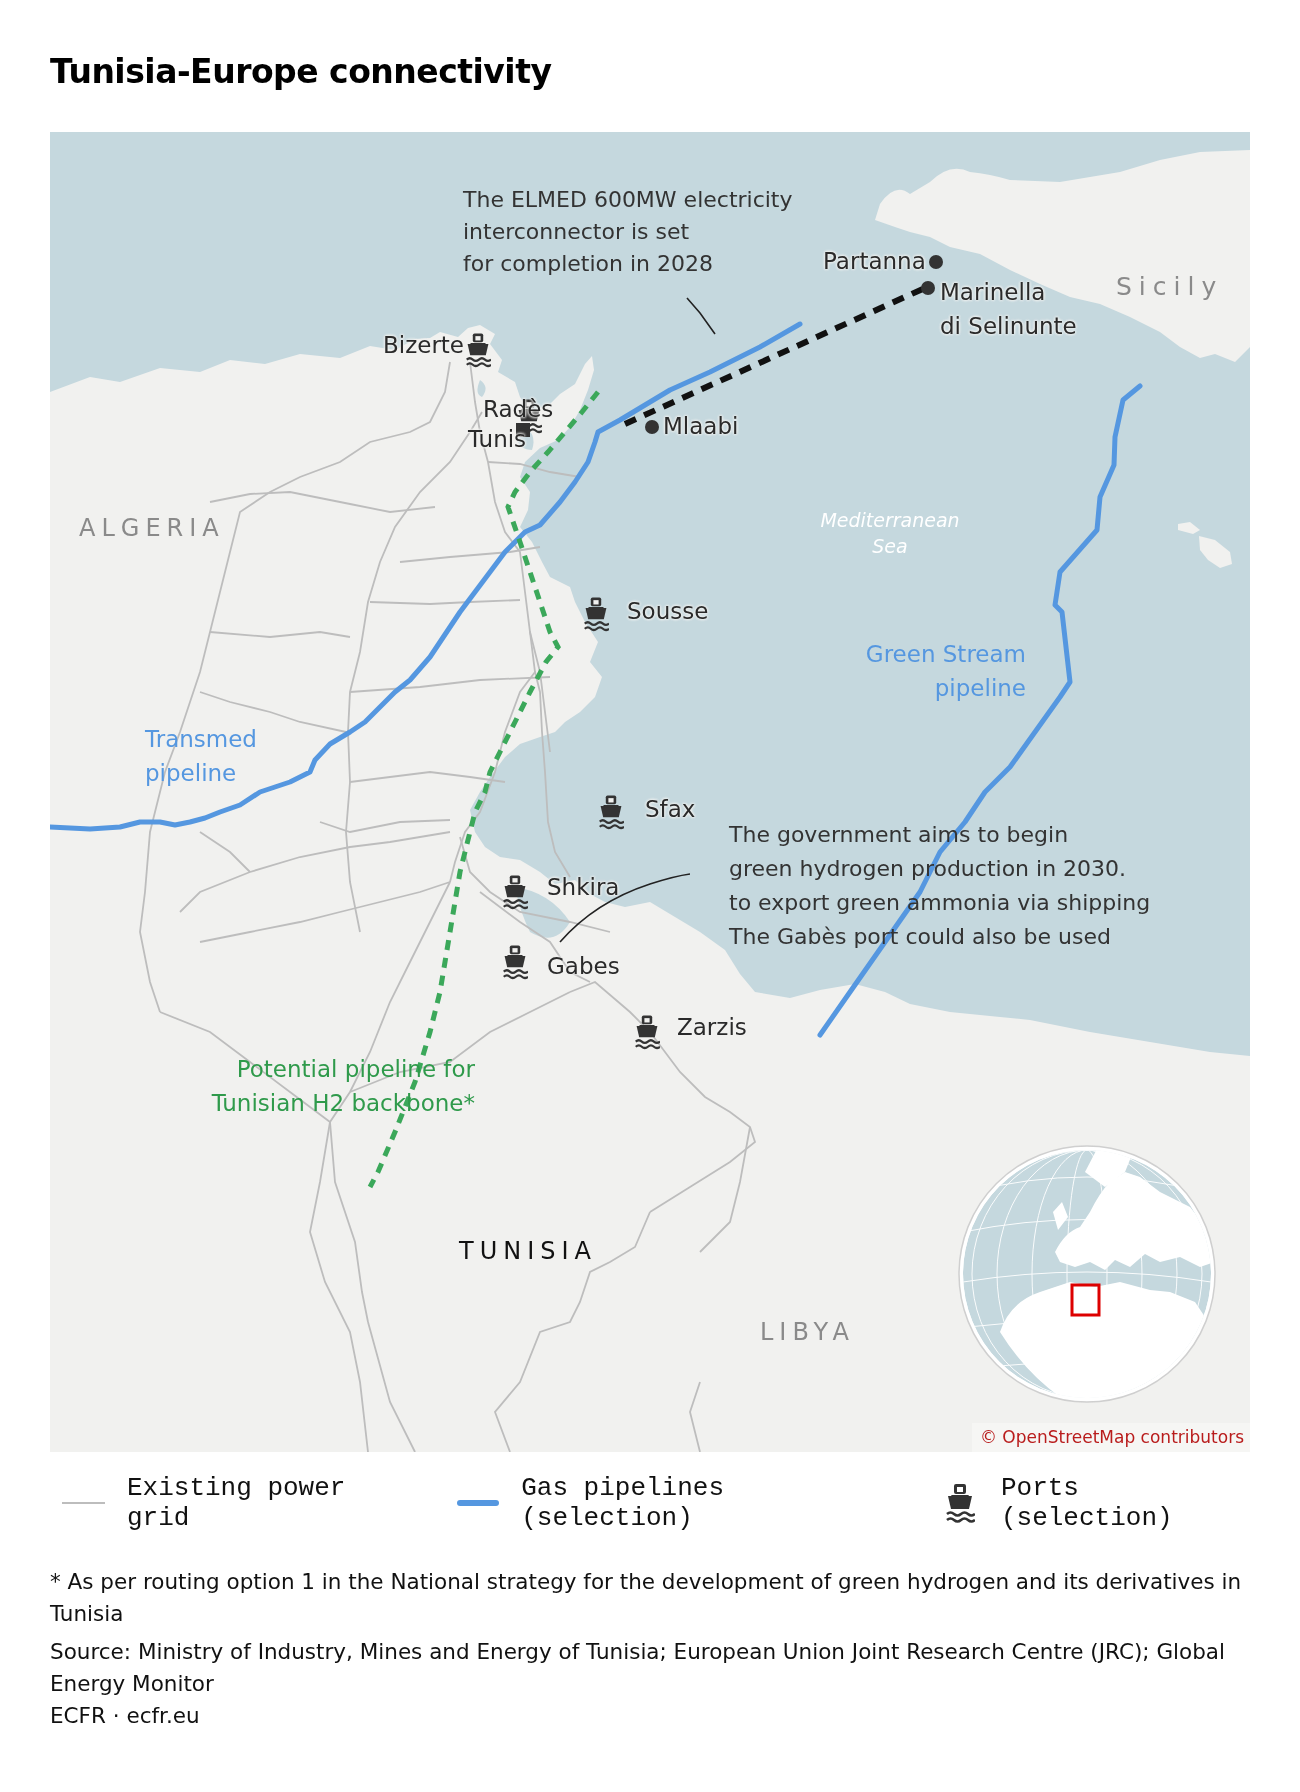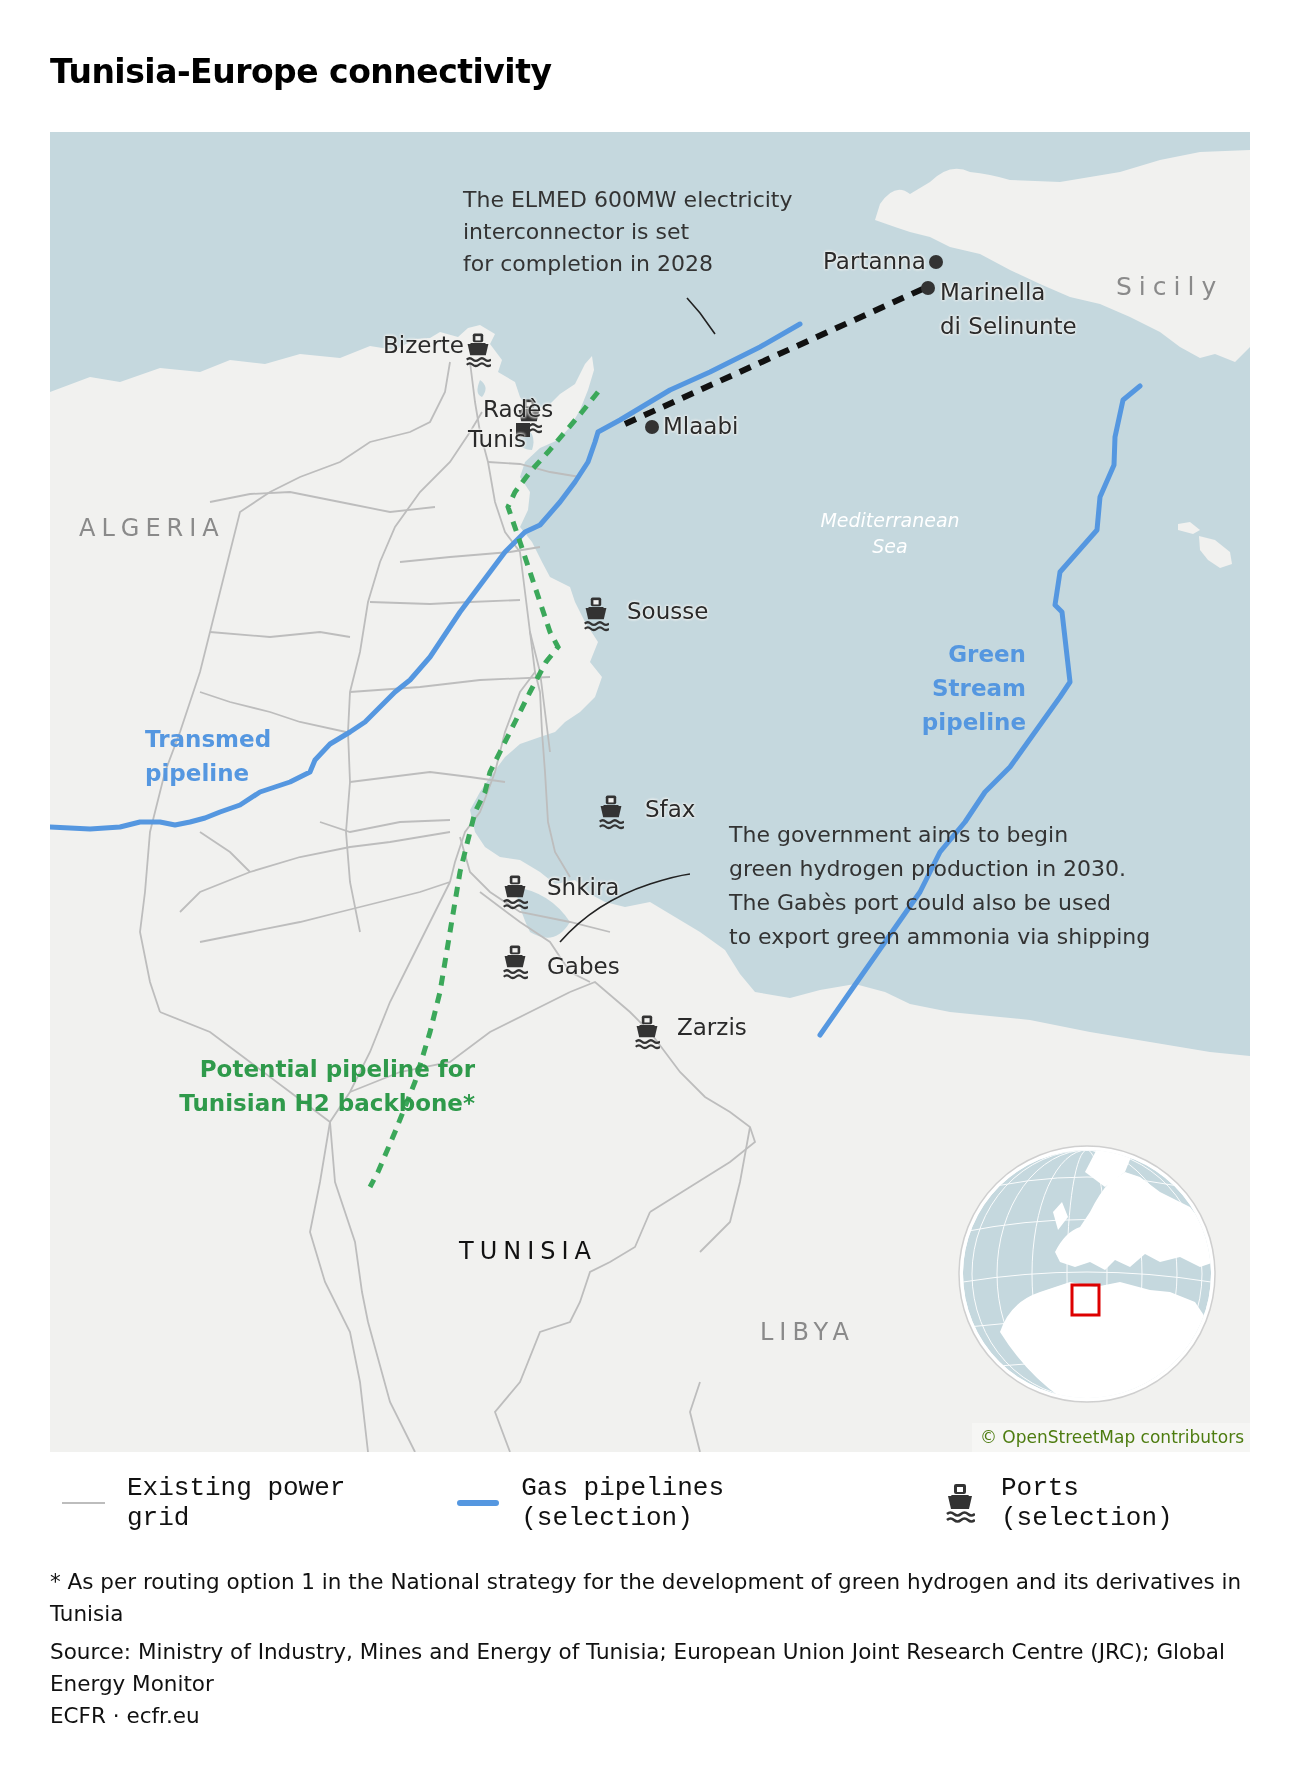--- a/index.html
+++ b/index.html
@@ -5,24 +5,24 @@
   html,body{margin:0;padding:0;background:#ffffff;}
   body{width:1300px;height:1792px;position:relative;overflow:hidden;font-family:"DejaVu Sans","Liberation Sans",sans-serif;color:#1a1a1a;}
   .title{position:absolute;left:50px;top:52px;font-size:33px;font-weight:bold;letter-spacing:-0.5px;color:#000;}
   .map{position:absolute;left:50px;top:132px;width:1200px;height:1320px;overflow:hidden;background:#c5d8de;}
   .map svg{position:absolute;left:0;top:0;}
   .lbl{position:absolute;white-space:nowrap;font-size:23px;color:#2a2a2a;text-shadow:0 0 3px #f2f2f0,0 0 3px #f2f2f0,0 0 3px #f2f2f0;}
   .note{position:absolute;font-size:22px;line-height:32px;color:#333;white-space:nowrap;}
   .country{position:absolute;font-size:24px;letter-spacing:6px;color:#8a8a8a;}
   .country.dark{color:#111;}
   .sea{position:absolute;font-size:19px;font-style:italic;color:#ffffff;text-align:center;line-height:26px;}
-  .pipe-lbl{position:absolute;font-size:23px;font-weight:bold;line-height:34px;}
+  .pipe-lbl{position:absolute;font-size:23px;font-weight:normal;line-height:34px;}
   .blue{color:#5597e0;}
   .green{color:#2f9a4b;}
-  .osm{position:absolute;right:0;bottom:0;background:#f6f6f4;font-size:17px;color:#4d7c0f;padding:4px 6px 5px 8px;}
+  .osm{position:absolute;right:0;bottom:0;background:#f6f6f4;font-size:17px;color:#b91c1c;padding:4px 6px 5px 8px;}
   .legend{position:absolute;left:50px;top:1480px;height:46px;display:flex;align-items:center;font-size:26px;color:#111;}
   .legend .item{display:flex;align-items:center;margin-right:34px;font-family:Liberation Mono, monospace;}
   .sw-grid{width:43px;height:2px;background:#bdbdbd;margin:0 22px 0 12px;}
   .sw-gas{width:42px;height:6px;border-radius:3px;background:#5597e0;margin:0 22px 0 0;}
   .sw-port{width:30px;height:44px;margin-right:26px;}
   .foot{position:absolute;left:50px;width:1210px;font-size:21.5px;line-height:32px;color:#111;}
 </style>
 </head>
 <body>
 
@@ -150,22 +150,22 @@
   </div>
 
   <div class="note" style="left:413px;top:52px;">
     <div>The ELMED 600MW electricity</div>
     <div>interconnector is set</div>
     <div>for completion in 2028</div>
   </div>
   <div class="note" style="left:679px;top:686px;line-height:34px;">
     <div>The government aims to begin</div>
     <div>green hydrogen production in 2030.</div>
+    <div>to export green ammonia via shipping</div>
     <div>The Gabès port could also be used</div>
-    <div>to export green ammonia via shipping</div>
   </div>
 
   <div class="pipe-lbl blue" style="left:95px;top:590px;">
     <div>Transmed</div>
     <div>pipeline</div>
   </div>
   <div class="pipe-lbl blue" style="left:806px;top:505px;text-align:right;width:170px;">
     <div>Green Stream</div>
     <div>pipeline</div>
   </div>

